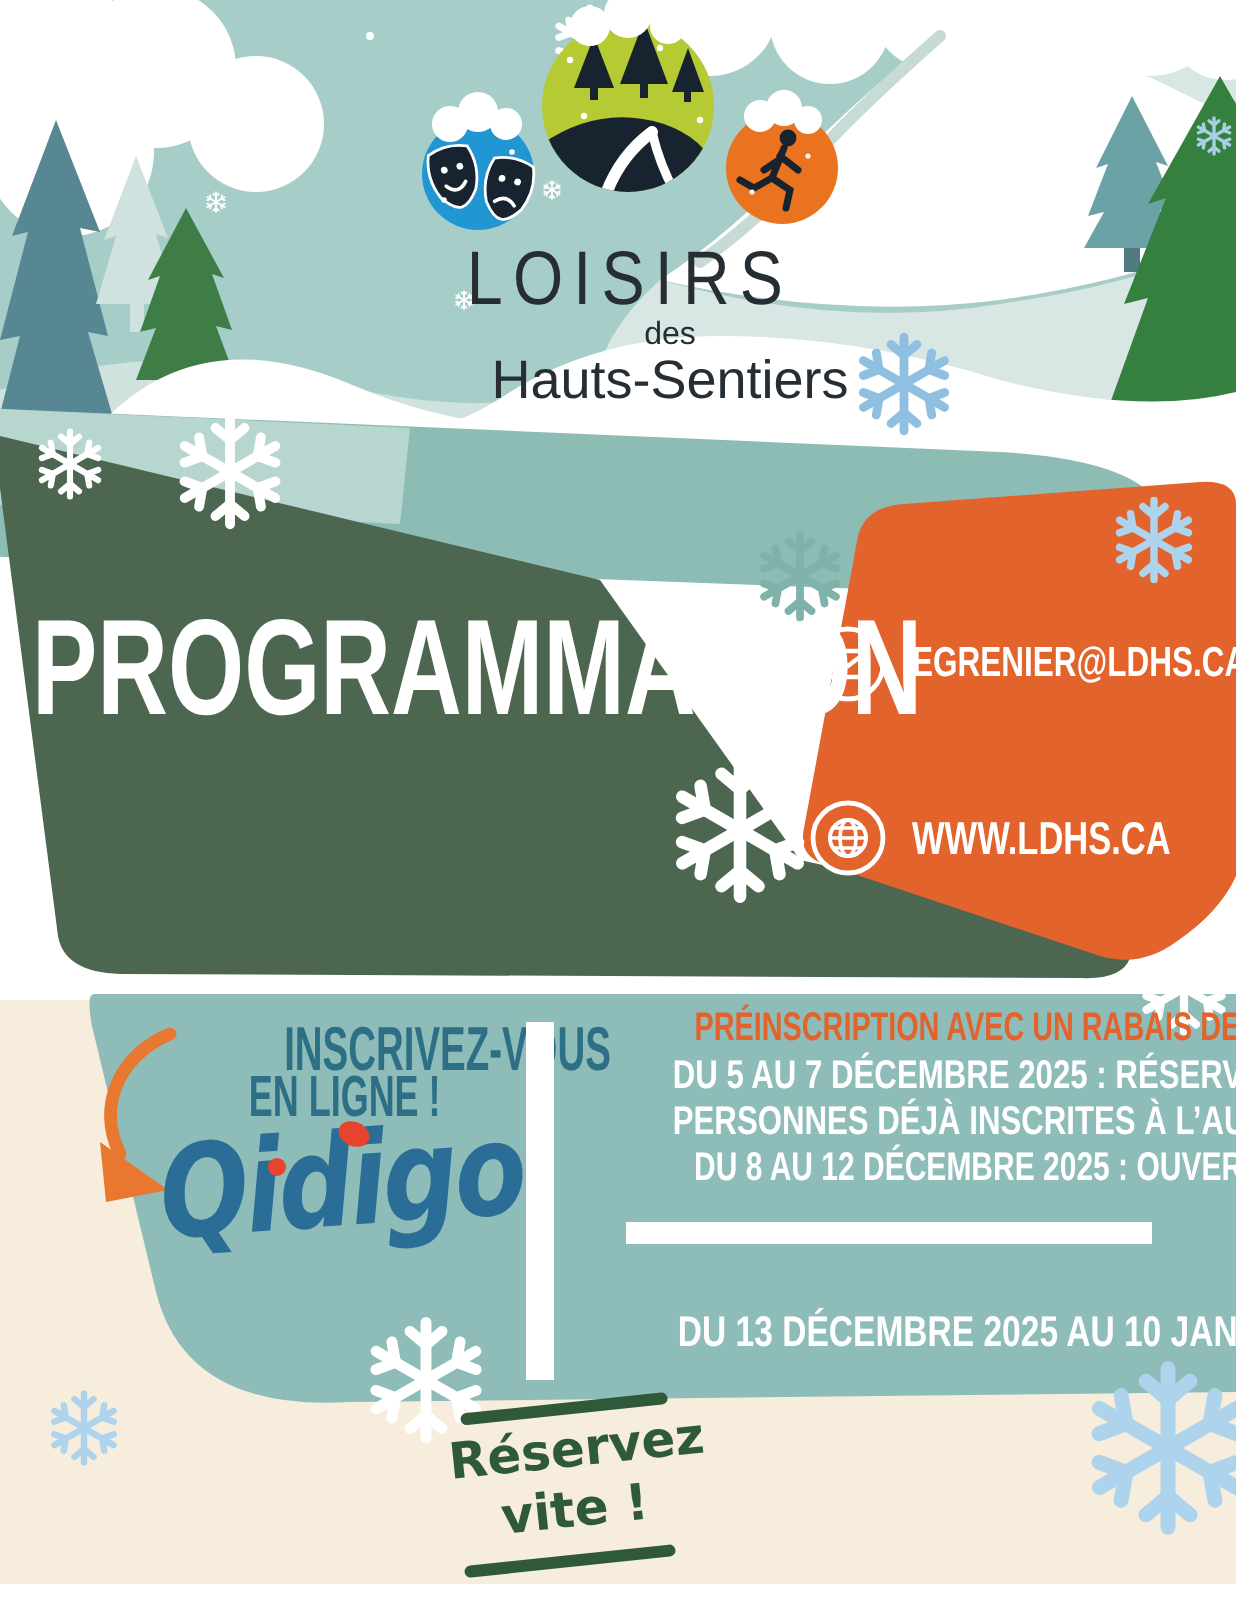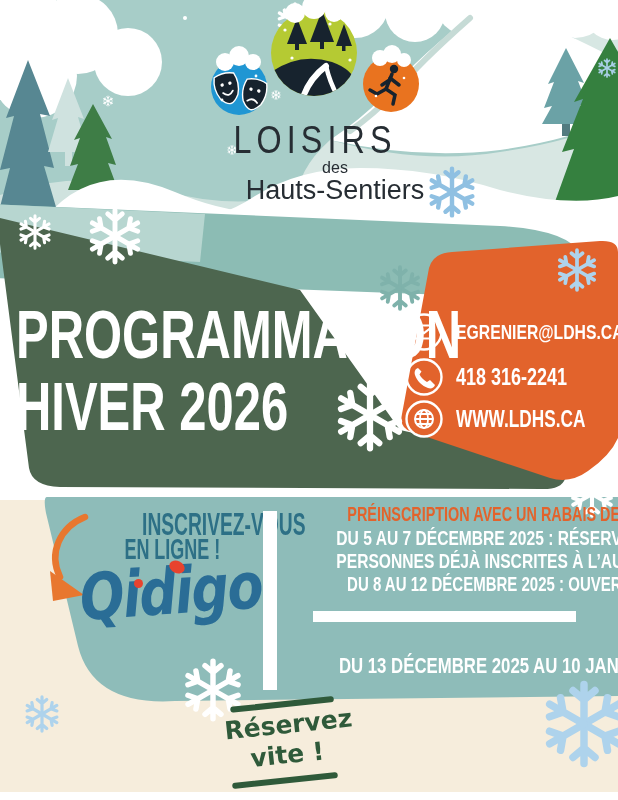--- a/index.html
+++ b/index.html
@@ -267,36 +267,28 @@
       <path d="M85,517 C60,527 48,553 60,577" stroke="#e8772f" stroke-width="6.5" fill="none" stroke-linecap="round"></path>
       <path d="M50,571 L84,595 L53,601 Z" fill="#e8772f"></path>
     </g>
   </svg>
 
   <div class="txt org1 center"><span class="cx">LOISIRS</span></div>
   <div class="txt org3 center">Hauts-Sentiers</div>
   <div class="txt org2 center">des</div>
 
   <div class="txt prog"><span class="cxl">PROGRAMMATION</span></div>
-  <div class="txt prog prog2"><span class="cxl">HIVER 2026</span></div>
 
   <div class="crow crow1">
     <svg class="ic" width="40" height="40" viewBox="0 0 40 40">
       <circle cx="20" cy="20" r="17.5" stroke="#fff" stroke-width="2.4" fill="none"></circle>
       <rect x="11" y="13.5" width="18" height="13" rx="1.5" stroke="#fff" stroke-width="2.2" fill="none"></rect>
       <path d="M11.5,14.5 L20,21 L28.5,14.5" stroke="#fff" stroke-width="2.2" fill="none"></path>
     </svg>
     <span class="t">EGRENIER@LDHS.CA</span>
-  </div>
-  <div class="crow crow2">
-    <svg class="ic" width="40" height="40" viewBox="0 0 40 40">
-      <circle cx="20" cy="20" r="17.5" stroke="#fff" stroke-width="2.4" fill="none"></circle>
-      <path d="M14,11 c-3,1 -4,4 -3,7 2,6 7,11 13,13 3,1 6,0 7,-3 l-5,-5 -3,2 c-3,-1.5 -6,-4.5 -7.5,-7.5 l2,-3 z" fill="#fff"></path>
-    </svg>
-    <span class="t">418 316-2241</span>
   </div>
   <div class="crow crow3">
     <svg class="ic" width="40" height="40" viewBox="0 0 40 40">
       <circle cx="20" cy="20" r="17.5" stroke="#fff" stroke-width="2.4" fill="none"></circle>
       <circle cx="20" cy="20" r="9" stroke="#fff" stroke-width="2" fill="none"></circle>
       <ellipse cx="20" cy="20" rx="4" ry="9" stroke="#fff" stroke-width="1.8" fill="none"></ellipse>
       <path d="M11,20 H29 M12.5,15 H27.5 M12.5,25 H27.5" stroke="#fff" stroke-width="1.8" fill="none"></path>
     </svg>
     <span class="t">WWW.LDHS.CA</span>
   </div>

